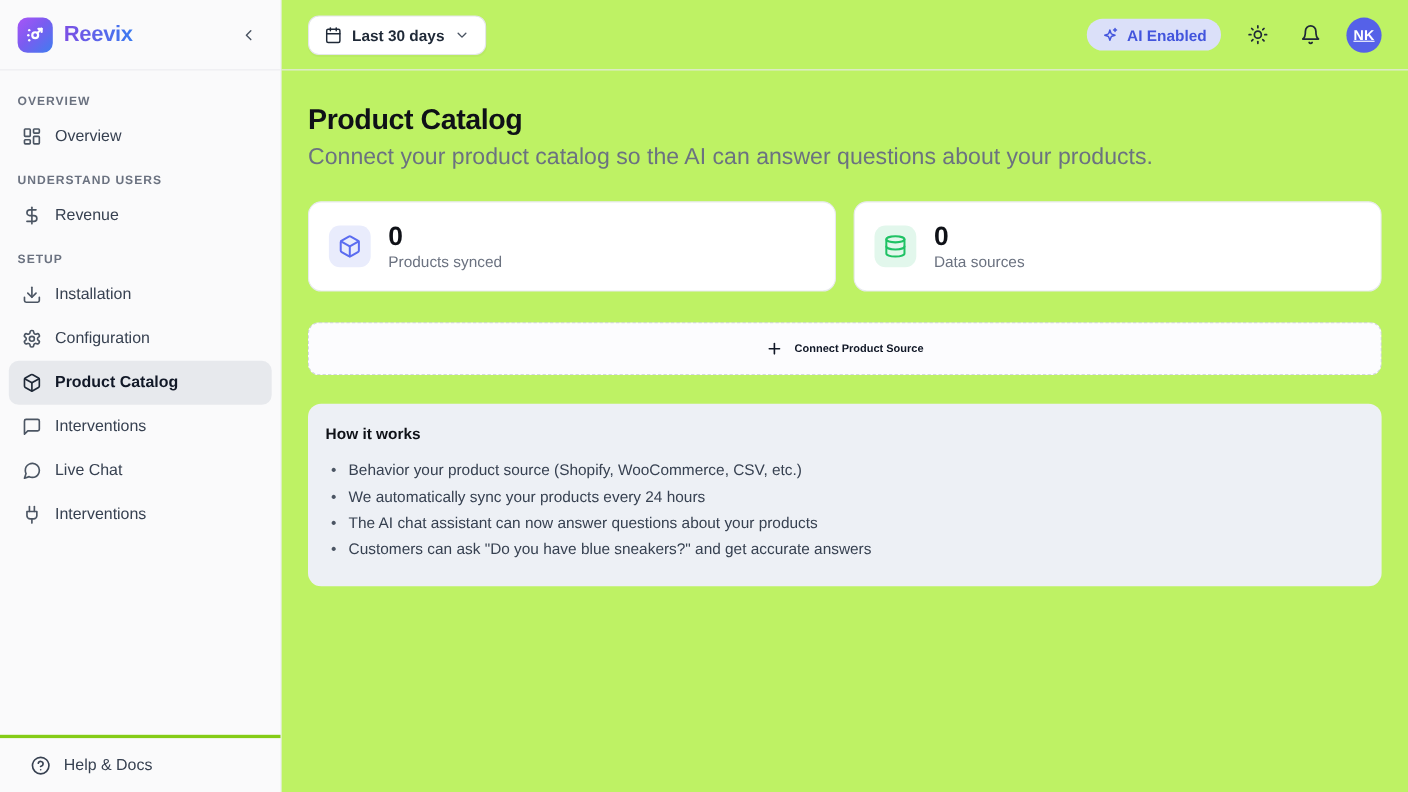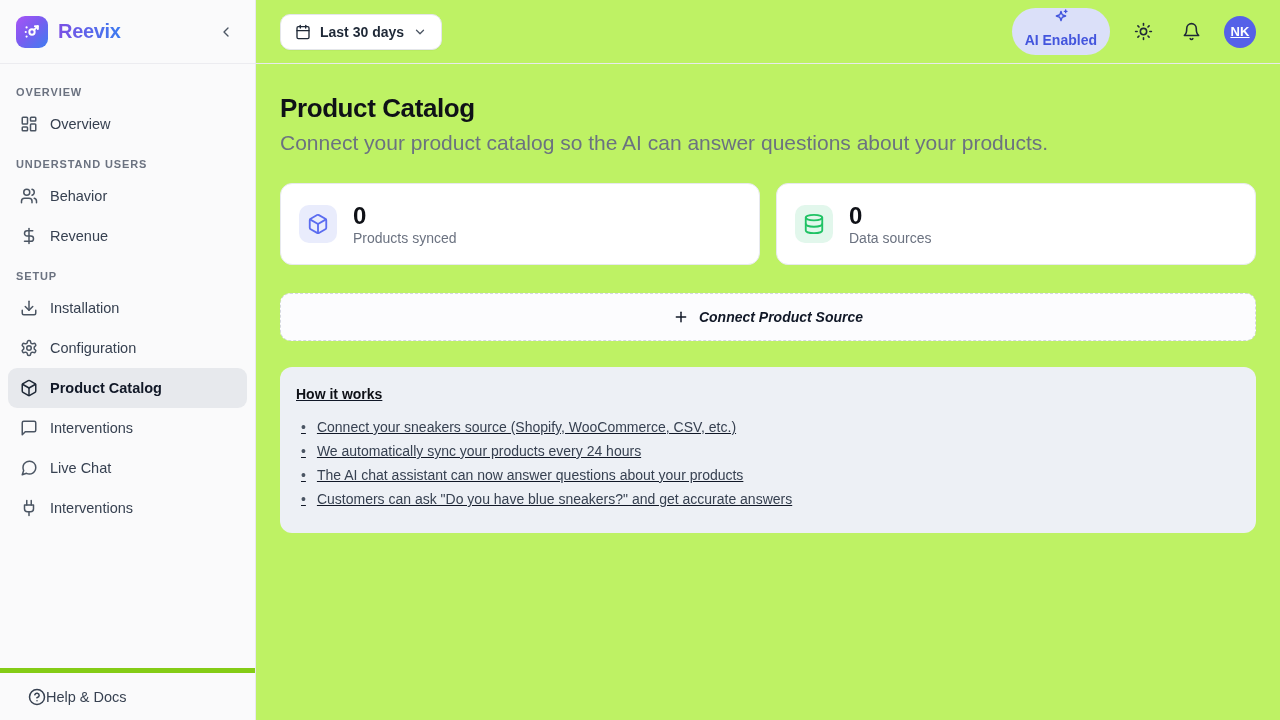--- a/index.html
+++ b/index.html
@@ -43,43 +43,43 @@
   }
   .nav-item {
     height:40px; display:flex; align-items:center; gap:12px;
     padding:0 12px; border-radius:9px; cursor:pointer;
     color:#374151; font-size:14.5px;
   }
   .nav-item .nav-icon { color:#4b5563; flex:0 0 auto; }
   .nav-item.active { background:#e7e9ed; color:#111827; font-weight:600; }
   .nav-item.active .nav-icon { color:#1f2937; }
   .sidebar-footer {
-    border-top:5px solid #84cc16; height:52px;
-    display:flex; align-items:center; padding:0 16px 0 28px;
+    border-top:3px solid #84cc16; height:52px;
+    display:flex; align-items:center; gap:12px; padding:0 16px 0 28px;
     color:#374151; font-size:14.5px; cursor:pointer;
   }
 
   
   .main { flex:1; display:flex; flex-direction:column; background:#bef264; }
   .topbar {
     height:64px; border-bottom:1px solid #e8e9ee;
     display:flex; align-items:center; padding:0 24px; gap:16px;
   }
   .date-btn {
     height:36px; display:flex; align-items:center; gap:9px; padding:0 14px;
     background:#ffffff; border:1px solid #e4e6ea; border-radius:10px;
     font-size:14px; font-weight:600; color:#1f2937; cursor:pointer;
     font-family:inherit; box-shadow:0 1px 1px rgba(16,24,40,0.03);
   }
   .date-btn .chev { color:#4b5563; }
   .topbar-right { margin-left:auto; display:flex; align-items:center; gap:18px; }
   .ai-pill {
-    height:47px; display:flex; align-items:center; gap:8px; padding:0 13px;
+    height:29px; display:flex; align-items:center; gap:8px; padding:0 13px;
     background:#dbe0f9; color:#4355dd; border:none; border-radius:999px;
-    font-size:14px; font-weight:600; cursor:pointer; font-family:inherit;flex-direction:column;
+    font-size:14px; font-weight:600; cursor:pointer; font-family:inherit;
   }
   .icon-btn {
     width:30px; height:30px; border:none; background:transparent; color:#1f2937;
     display:flex; align-items:center; justify-content:center; cursor:pointer;
     border-radius:8px;
   }
   .avatar {
     width:32px; height:32px; border-radius:50%; background:#5561e8; color:#fff;
     display:flex; align-items:center; justify-content:center;
     font-size:13px; font-weight:700; cursor:pointer; letter-spacing:0.2px;text-decoration:underline;
@@ -98,29 +98,27 @@
     width:38px; height:38px; border-radius:10px; flex:0 0 auto;
     display:flex; align-items:center; justify-content:center;
   }
   .stat-value { font-size:24px; font-weight:700; line-height:1.15; color:#0f1117; }
   .stat-label { font-size:14px; color:#6b7280; margin-top:1px; }
 
   .connect-btn {
     margin-top:28px; width:100%; height:48px;
     border:1px dashed #d4d7e0; border-radius:10px; background:#fcfcfe;
     display:flex; align-items:center; justify-content:center; gap:10px;
-    font-size:14px; font-weight:600; color:#111827; cursor:pointer;
+    font-size:10px; font-weight:600; color:#111827; cursor:pointer;
     font-family:inherit;
-    font-style:italic;
   }
 
   .how-panel {
     margin-top:26px; background:#edf0f5; border-radius:12px;
     padding:19px 16px 22px 16px;
-    text-decoration:underline;
   }
   .how-title { font-size:14px; font-weight:700; color:#0f1117; }
   .how-list { margin-top:13px; display:flex; flex-direction:column; }
   .how-item { display:flex; gap:11px; font-size:14px; color:#374151; line-height:24px; }
   .how-item .dot { color:#4b5563; padding-left:5px; }
 </style>
 </head>
 <body>
 
 <aside class="sidebar">
@@ -151,31 +149,20 @@
             <rect x="3" y="3" width="7" height="9" rx="1"></rect>
             <rect x="14" y="3" width="7" height="5" rx="1"></rect>
             <rect x="14" y="12" width="7" height="9" rx="1"></rect>
             <rect x="3" y="16" width="7" height="5" rx="1"></rect>
           </svg>
       </span>
       <span>Overview</span>
     </div>
 
     <div class="nav-section-label">Understand Users</div>
-    <div class="nav-item">
-      <span class="nav-icon">
-        <svg width="18" height="18" viewBox="0 0 24 24" fill="none" stroke="currentColor" stroke-width="2" stroke-linecap="round" stroke-linejoin="round">
-            <path d="M16 21v-2a4 4 0 0 0-4-4H6a4 4 0 0 0-4 4v2"></path>
-            <circle cx="9" cy="7" r="4"></circle>
-            <path d="M22 21v-2a4 4 0 0 0-3-3.87"></path>
-            <path d="M16 3.13a4 4 0 0 1 0 7.75"></path>
-          </svg>
-      </span>
-      <span>Behavior</span>
-    </div>
 
     <div class="nav-item">
       <span class="nav-icon">
         <svg width="18" height="18" viewBox="0 0 24 24" fill="none" stroke="currentColor" stroke-width="2" stroke-linecap="round" stroke-linejoin="round">
             <line x1="12" y1="2" x2="12" y2="22"></line>
             <path d="M17 5H9.5a3.5 3.5 0 0 0 0 7h5a3.5 3.5 0 0 1 0 7H6"></path>
           </svg>
       </span>
       <span>Revenue</span>
     </div>
@@ -346,21 +333,21 @@
           </svg>
       </span>
       <span>Connect Product Source</span>
     </button>
 
     <div class="how-panel">
       <div class="how-title">How it works</div>
       <div class="how-list">
         <div class="how-item">
           <span class="dot">•</span>
-          <span>Connect your sneakers source (Shopify, WooCommerce, CSV, etc.)</span>
+          <span>Behavior your product source (Shopify, WooCommerce, CSV, etc.)</span>
         </div>
         <div class="how-item">
           <span class="dot">•</span>
           <span>We automatically sync your products every 24 hours</span>
         </div>
         <div class="how-item">
           <span class="dot">•</span>
           <span>The AI chat assistant can now answer questions about your products</span>
         </div>
         <div class="how-item">

